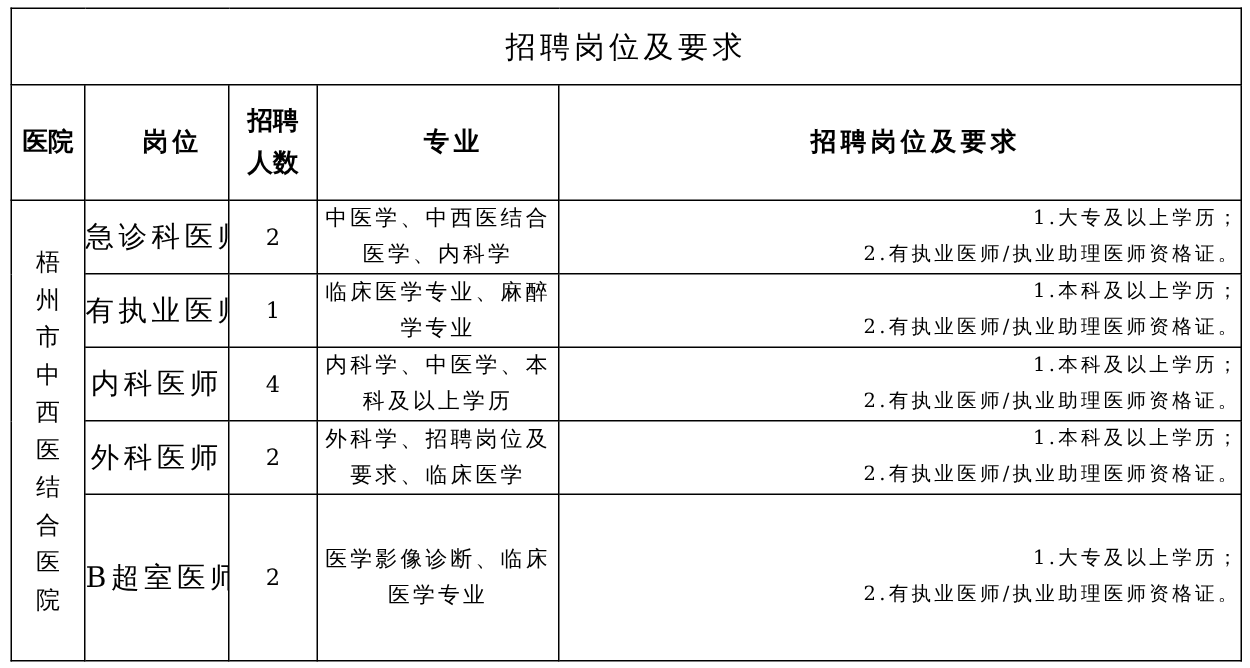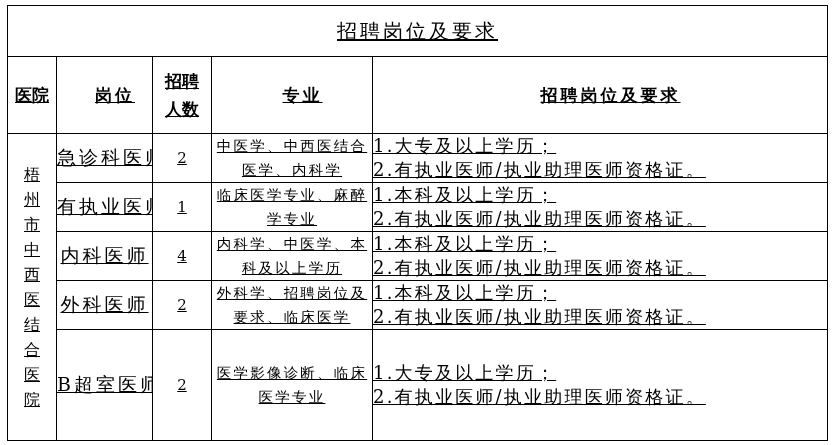--- a/index.html
+++ b/index.html
@@ -20,21 +20,20 @@
       left: 7px;
       top: 5px;
       border-collapse: collapse;
       table-layout: fixed;
       width: 820px;
     }
     table.job-table td, table.job-table th {
       border: 1.5px solid #000000;
       padding: 0;
       overflow: hidden;
-      text-decoration: underline;
     }
     .title-cell {
       height: 50px;
       text-align: center;
       vertical-align: middle;
       font-size: 20px;
       font-weight: normal;
       letter-spacing: 3px;
     }
     .hdr {
@@ -68,23 +67,23 @@
     .major-cell {
       text-align: center;
       vertical-align: middle;
       font-size: 14.5px;
       line-height: 24px;
       letter-spacing: 2.2px;
       padding: 0 1px;
       margin-left: 46px;
     }
     .req-cell {
-      text-align: left;
+      text-align: right;
       vertical-align: middle;
-      font-size: 18px;
+      font-size: 13px;
       line-height: 24px;
       letter-spacing: 2.2px;
       padding-left: 1px;
     }
     .req-cell span { display: block; white-space: nowrap; }
     tr.r-std td { height: 47px; }
     tr.r-big td { height: 110px; }
   </style>
 </head>
 <body>

